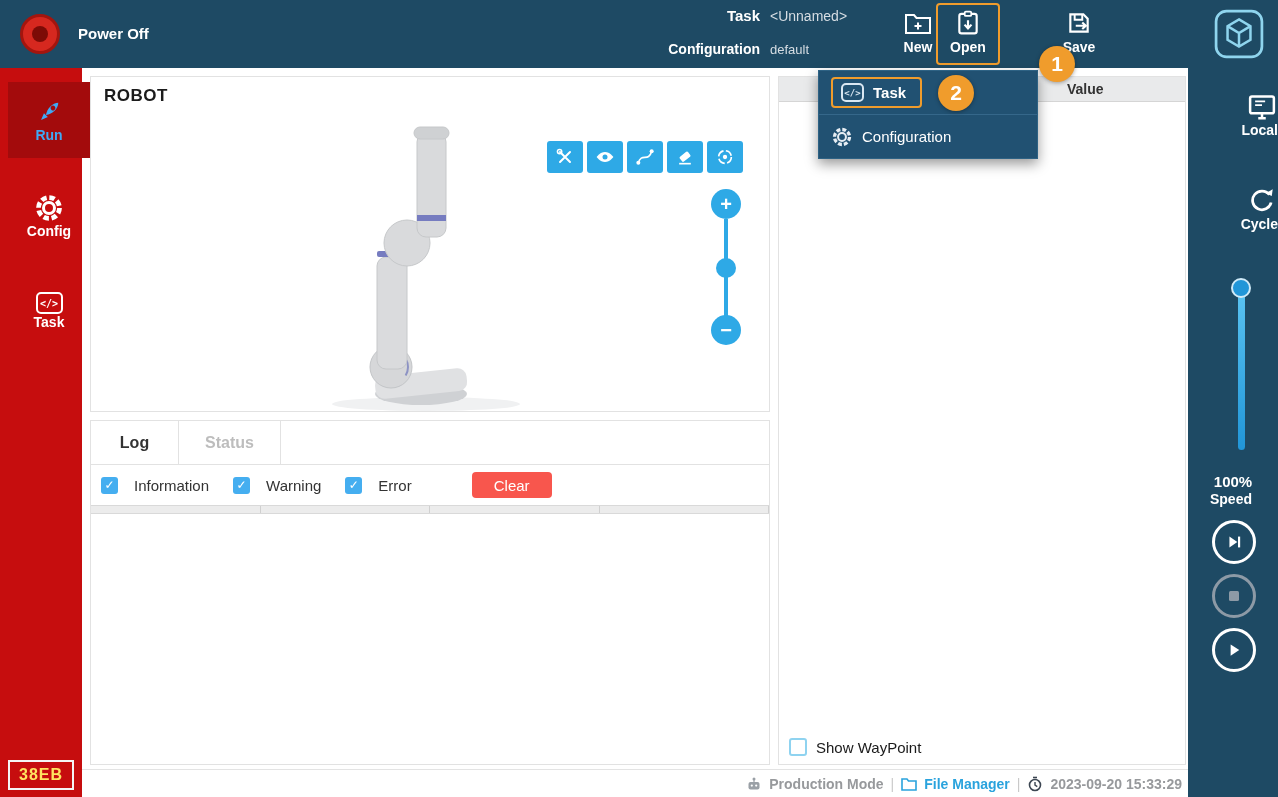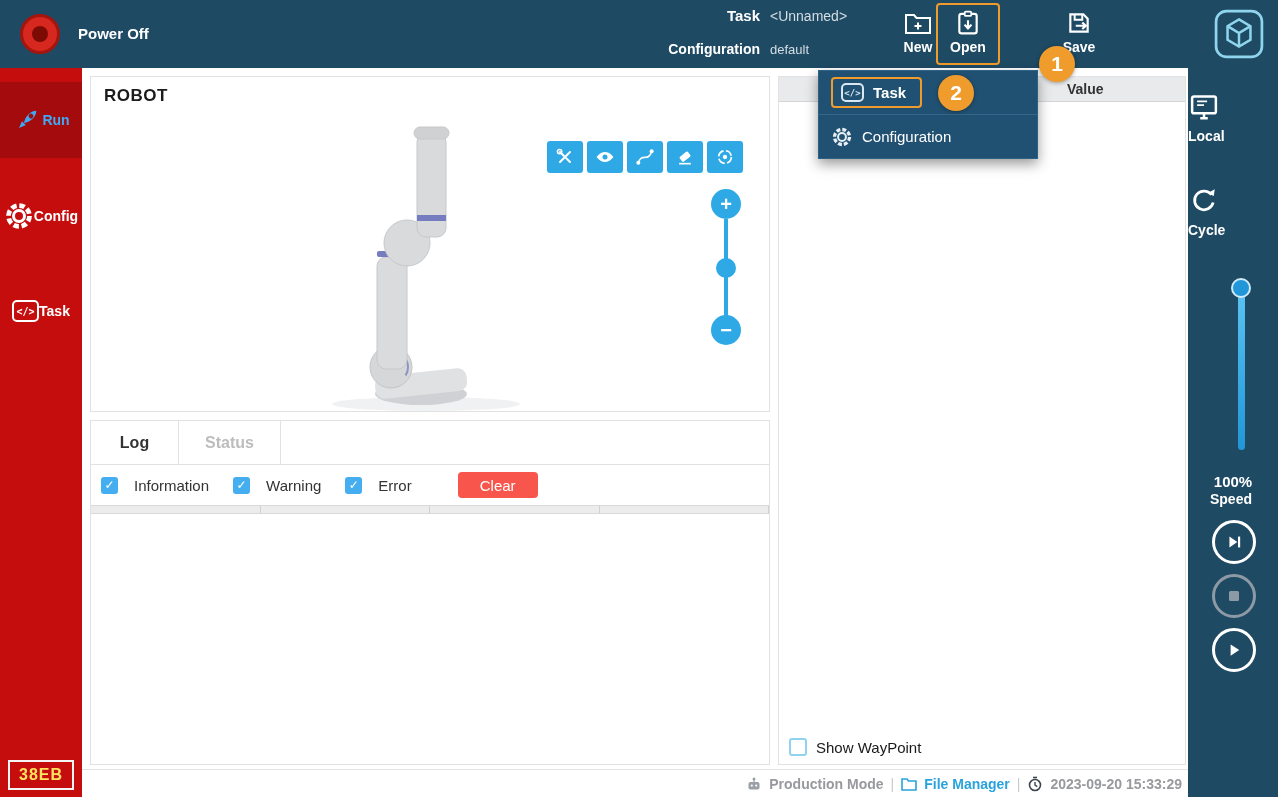--- a/index.html
+++ b/index.html
@@ -38,30 +38,30 @@
   .dd-sep{height:1px;background:#35678a}
   .dd-highlight{display:flex;align-items:center;gap:9px;border:2px solid #f09c2c;border-radius:4px;
                 padding:4px 14px 4px 8px;font-weight:bold}
   .icon-code{border:2px solid #fff;border-radius:5px;width:27px;height:22px;display:flex;align-items:center;
              justify-content:center;font-family:"DejaVu Sans Mono",monospace;font-size:10px;font-weight:bold;color:#fff}
   .icon-code.small{width:23px;height:19px;font-size:9px;border-color:#d9e7f2;color:#d9e7f2;border-width:2px}
   .dd-item .cfg-gap{margin-left:9px}
 
   
   .sidebar{position:absolute;left:0;top:68px;width:82px;height:729px;background:#c60d0e;z-index:20}
-  .nav-item{position:absolute;left:0;width:82px;height:76px;display:flex;flex-direction:row;align-items:center;
+  .nav-item{position:absolute;left:8px;width:82px;height:76px;display:flex;flex-direction:column;align-items:center;
             justify-content:center;color:#fff;font-size:14px;font-weight:bold;cursor:pointer}
   .nav-item.active{background:#a30b0c;color:#3fa9f5}
   .device-badge{position:absolute;left:8px;bottom:7px;width:66px;height:30px;border:2px solid #f5f5f5;
                 border-radius:0;color:#ffe460;font-size:16px;font-weight:bold;letter-spacing:1px;
                 display:flex;align-items:center;justify-content:center}
 
   
   .rightbar{position:absolute;left:1188px;top:68px;width:90px;height:729px;background:#1e4a64;z-index:20;color:#fff}
-  .rb-item{position:absolute;left:0;width:90px;display:flex;flex-direction:column;align-items:flex-start;gap:6px;
+  .rb-item{position:absolute;left:0;width:90px;display:flex;flex-direction:column;align-items:flex-end;
            font-size:14px;font-weight:bold;cursor:pointer}
   .rb-local{top:24px}.rb-cycle{top:118px}
   .speed-track{position:absolute;left:50px;top:212px;width:7px;height:170px;border-radius:4px;
                background:linear-gradient(#5ec6f3,#2196d8)}
   .speed-thumb{position:absolute;left:43px;top:210px;width:20px;height:20px;border-radius:50%;
                background:#2196d8;border:2px solid #cfeaf8;cursor:pointer}
   .speed-val{position:absolute;left:0;top:405px;width:90px;text-align:center;font-size:15px;font-weight:bold}
   .speed-lbl{position:absolute;left:0;top:423px;width:86px;text-align:center;font-size:14px;font-weight:bold}
   .rb-btn{position:absolute;left:24px;width:44px;height:44px;border:3px solid #fff;border-radius:50%;
           display:flex;align-items:center;justify-content:center;cursor:pointer}
@@ -85,21 +85,21 @@
   .tab{display:flex;align-items:center;justify-content:center;font-size:16px;font-weight:bold;
        border-right:1px solid #e2e2e2;cursor:pointer}
   .tab-log{width:88px;color:#333}
   .tab-status{width:102px;color:#bdbdbd}
   .filters{height:40px;display:flex;align-items:center;padding-left:10px}
   .cb{width:17px;height:17px;border-radius:3px;background:#45aef0;position:relative;cursor:pointer;flex:none}
   .cb::after{content:"✓";position:absolute;left:0;top:0;width:17px;height:17px;color:#fff;font-size:12px;
              display:flex;align-items:center;justify-content:center}
   .cb-lbl{font-size:15px;color:#333;margin-left:16px;margin-right:24px}
   .clear-btn{width:80px;height:26px;background:#f8564d;color:#fff;border-radius:4px;font-size:15px;
-             display:flex;align-items:center;justify-content:center;cursor:pointer;margin-left:22px}
+             display:flex;align-items:center;justify-content:center;cursor:pointer;margin-left:36px}
   .grid-header{display:flex;height:9px;background:#ececec;border-top:1px solid #d9d9d9;border-bottom:1px solid #d9d9d9}
   .grid-header .col{flex:1;border-right:1px solid #d0d0d0}
 
   
   .tree-panel{position:absolute;left:778px;top:76px;width:408px;height:689px;background:#fff;border:1px solid #e2e2e2}
   .tree-header{height:25px;background:#e9eaeb;border-bottom:1px solid #d5d5d5;position:relative}
   .value-header{position:absolute;left:288px;top:4px;font-size:14px;font-weight:bold;color:#333}
   .show-waypoint{position:absolute;left:10px;bottom:8px;display:flex;align-items:center;gap:9px}
   .cb-off{width:18px;height:18px;border:2px solid #8fd3f0;border-radius:3px;background:#fff;cursor:pointer;flex:none}
   .swp-lbl{font-size:15px;color:#1a1a1a}

